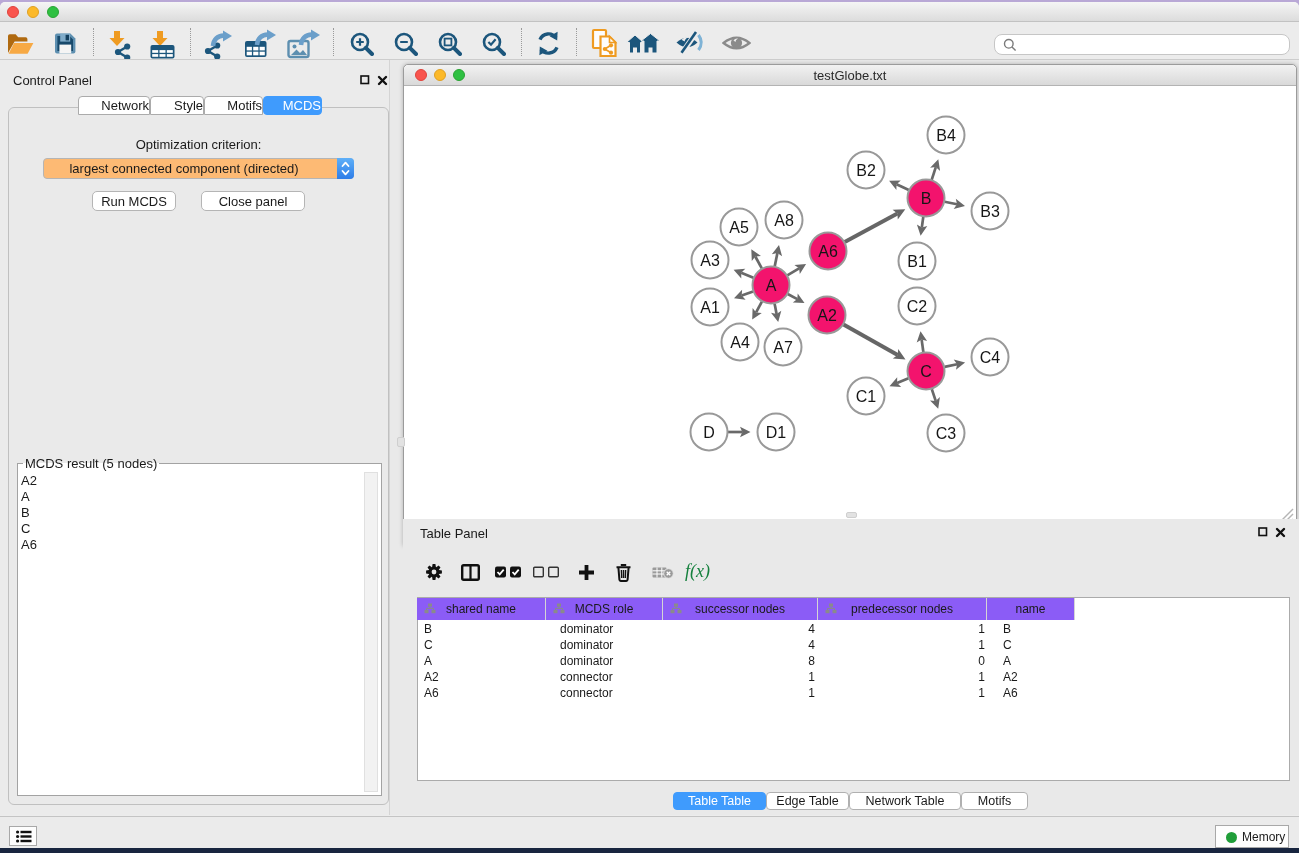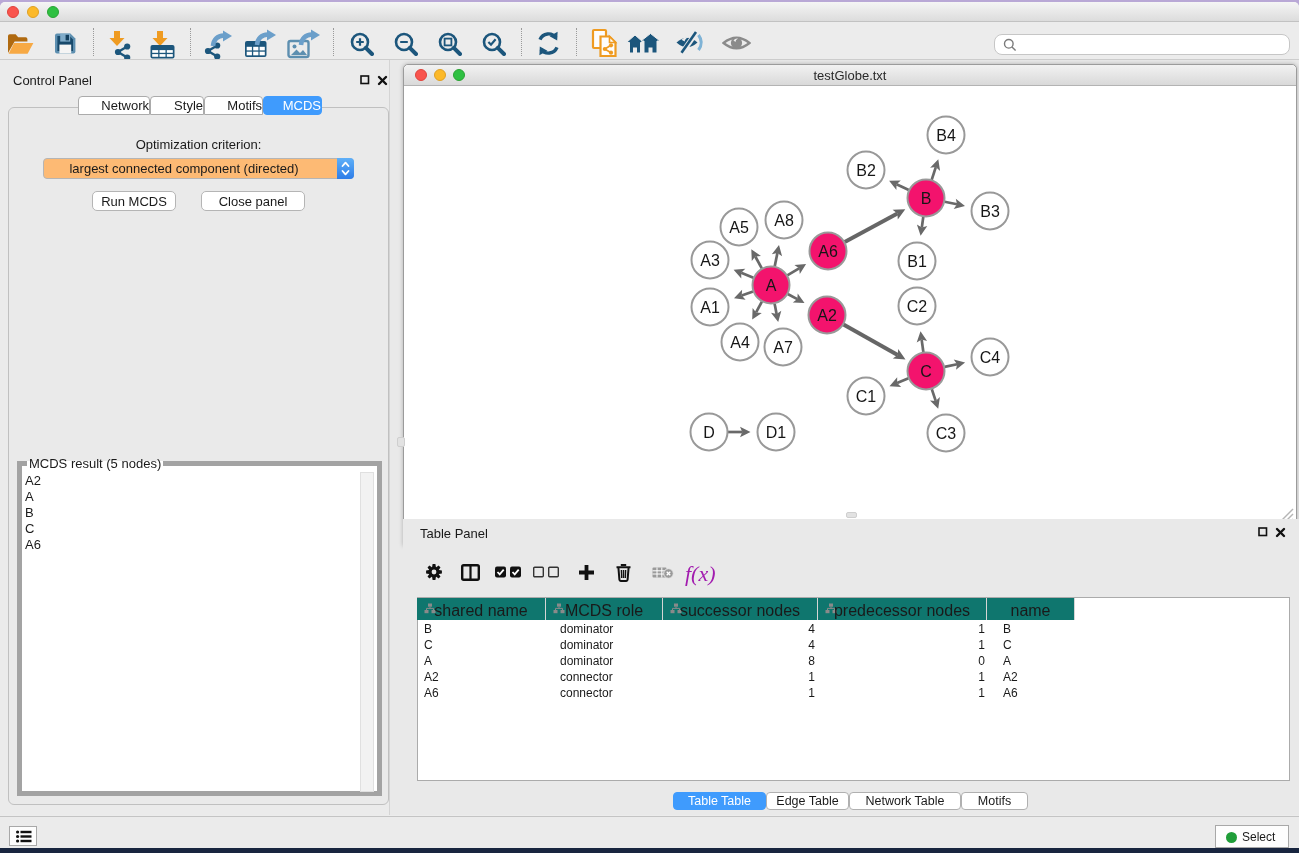--- a/index.html
+++ b/index.html
@@ -16,21 +16,21 @@
 .tabs{position:absolute;left:0;top:36px;font-size:13px}
 .tab{position:absolute;top:0;height:19px;background:#fff;border:1px solid #ababab;border-radius:4px 4px 0 0;text-align:right;color:#1a1a1a;line-height:18px}
 .tabsel{background:#3f9bfd;color:#fff;border:1px solid #3f9bfd;border-radius:4px}
 #cpane{position:absolute;left:8px;top:47px;width:381px;height:698px;border:1px solid #c0c0c0;border-radius:6px;background:#eaeaea}
 .btn{position:absolute;height:20px;background:#fff;border:1px solid #b5b5b5;border-radius:5px;font-size:13px;color:#1a1a1a;text-align:center;line-height:19px}
 #netwin{position:absolute;left:403px;top:4px;width:894px;height:482px;background:#fff;border:1px solid #9b9b9b;border-radius:5px 5px 0 0;box-shadow:0 0 4px rgba(0,0,0,.25)}
 #nettb{position:absolute;left:0;top:0;width:892px;height:21px;background:linear-gradient(#f2f2f2,#d9d9d9);border-bottom:1px solid #b3b3b3;border-radius:5px 5px 0 0}
 #netcontent{position:absolute;left:0;top:36px;width:892px;height:422px;background:#fff}
 #tpanel{position:absolute;left:403px;top:459px;width:896px;height:295px;background:#e9e9e9}
 #ttable{position:absolute;left:14px;top:78px;width:873px;height:184px;background:#fff;border:1px solid #ababab}
-.th{position:absolute;top:0;height:22px;background:#0f766e;border-right:1px solid #d5d5d5;font-size:16px;color:#1a1a1a}
+.th{position:absolute;top:0;height:22px;background:#8b5cf6;border-right:1px solid #d5d5d5;font-size:12px;color:#1a1a1a}
 .thlab{position:absolute;width:100%;text-align:center;top:4px}
 .cell{position:absolute;font-size:12px;color:#1a1a1a;height:16px;line-height:16px}
 .btab{position:absolute;top:0;height:18px;background:#fff;border:1px solid #b0b0b0;border-radius:4px;font-size:12.5px;color:#1a1a1a;text-align:center;line-height:17px}
 #statusbar{position:absolute;left:0;top:814px;width:1299px;height:32px;background:#ebebeb;border-top:1px solid #c4c4c4}
 </style></head><body>
 <div id="desk">
 <div id="strip"></div>
 <div id="win">
 <div id="titlebar">
  <div class="tl" style="left:7px;background:#f9544d;border:1px solid #df433c"></div>
@@ -198,21 +198,21 @@
    <svg width="17" height="21" viewBox="0 0 17 21">
                 <g stroke="#fff" stroke-width="1.8" fill="none" stroke-linecap="round" stroke-linejoin="round">
                   <path d="M5.5,8 l3,-3.4 3,3.4"></path>
                   <path d="M5.5,13 l3,3.4 3,-3.4"></path>
                 </g>
               </svg>
   </div>
 </div>
 <div class="btn" style="left:92px;top:131px;width:84px">Run MCDS</div>
 <div class="btn" style="left:201px;top:131px;width:104px">Close panel</div>
-<fieldset style="position:absolute;left:17px;top:396px;width:365px;height:340px;border:5px solid #a3a3a3;background:#fff;border-radius:0;padding:0">
+<fieldset style="position:absolute;left:17px;top:396px;width:365px;height:340px;border:1px solid #a3a3a3;background:#fff;border-radius:0;padding:0">
  <legend style="font-size:13px;color:#1a1a1a;margin-left:5px;padding:0 2px">MCDS result (5 nodes)</legend>
  <div style="position:absolute;left:3px;top:2px;font-size:13px;line-height:16px;color:#1a1a1a">A2<br>A<br>B<br>C<br>A6</div>
  <div style="position:absolute;right:3px;top:1px;width:14px;height:320px;background:#f2f2f2;border:1px solid #e0e0e0"></div>
 </fieldset>
 </div>
 <div id="netwin">
 <div id="nettb">
  <div class="tl" style="left:11px;top:4px;width:12px;height:12px;background:#f9544d;border:1px solid #df433c"></div>
  <div class="tl" style="left:30px;top:4px;width:12px;height:12px;background:#fcb929;border:1px solid #dfa023"></div>
  <div class="tl" style="left:49px;top:4px;width:12px;height:12px;background:#2fc042;border:1px solid #2aa334"></div>
@@ -361,21 +361,21 @@
               <rect x="0.5" y="1.5" width="14" height="10" rx="1" fill="#9a9a9a"></rect>
               <g stroke="#fff" stroke-width="1">
                 <line x1="0.5" y1="4.8" x2="14.5" y2="4.8"></line>
                 <line x1="0.5" y1="8" x2="14.5" y2="8"></line>
                 <line x1="5" y1="1.5" x2="5" y2="11.5"></line>
                 <line x1="9.8" y1="1.5" x2="9.8" y2="11.5"></line>
               </g>
               <circle cx="16.5" cy="7.5" r="4.8" fill="#9a9a9a" stroke="#e8e8e8" stroke-width="1"></circle>
               <path d="M14.7,5.7 l3.6,3.6 M18.3,5.7 l-3.6,3.6" stroke="#fff" stroke-width="1.3"></path>
             </svg></div>
-<div style="position:absolute;left:282px;top:42px;font-family:'Liberation Serif',serif;font-style:italic;font-size:22px;color:#a21caf">f(x)</div>
+<div style="position:absolute;left:282px;top:42px;font-family:'Liberation Serif',serif;font-style:italic;font-size:18px;color:#15803d">f(x)</div>
 <div id="ttable">
             <div class="th" style="left:-1px;width:129px">
               <div style="position:absolute;left:7px;top:5px;line-height:0"><svg width="12" height="11" viewBox="0 0 12 11">
                   <g fill="#8a8a8a">
                     <rect x="4" y="0.5" width="4" height="3.2"></rect>
                     <rect x="0.5" y="7" width="4" height="3.2"></rect>
                     <rect x="7.5" y="7" width="4" height="3.2"></rect>
                   </g>
                   <path d="M6,3.7 V5.4 M2.5,7 V5.4 H9.5 V7" fill="none" stroke="#8a8a8a" stroke-width="1"></path>
                 </svg></div>
@@ -457,16 +457,16 @@
               <circle cx="1.6" cy="6.5" r="1.6"></circle>
               <circle cx="1.6" cy="11" r="1.6"></circle>
               <rect x="4.5" y="0.8" width="11" height="2.4"></rect>
               <rect x="4.5" y="5.3" width="11" height="2.4"></rect>
               <rect x="4.5" y="9.8" width="11" height="2.4"></rect>
             </g>
           </svg>
 </div>
 <div style="position:absolute;left:1215px;top:8px;width:74px;height:23px;background:#fdfdfd;border:1px solid #a8a8a8">
  <div style="position:absolute;left:10px;top:6px;width:11px;height:11px;border-radius:50%;background:#1f9d38"></div>
- <div style="position:absolute;left:26px;top:4px;font-size:12px;color:#1a1a1a">Select</div>
+ <div style="position:absolute;left:26px;top:4px;font-size:12px;color:#1a1a1a">Memory</div>
 </div>
 </div>
 </div>
   </div>
 </body></html>

